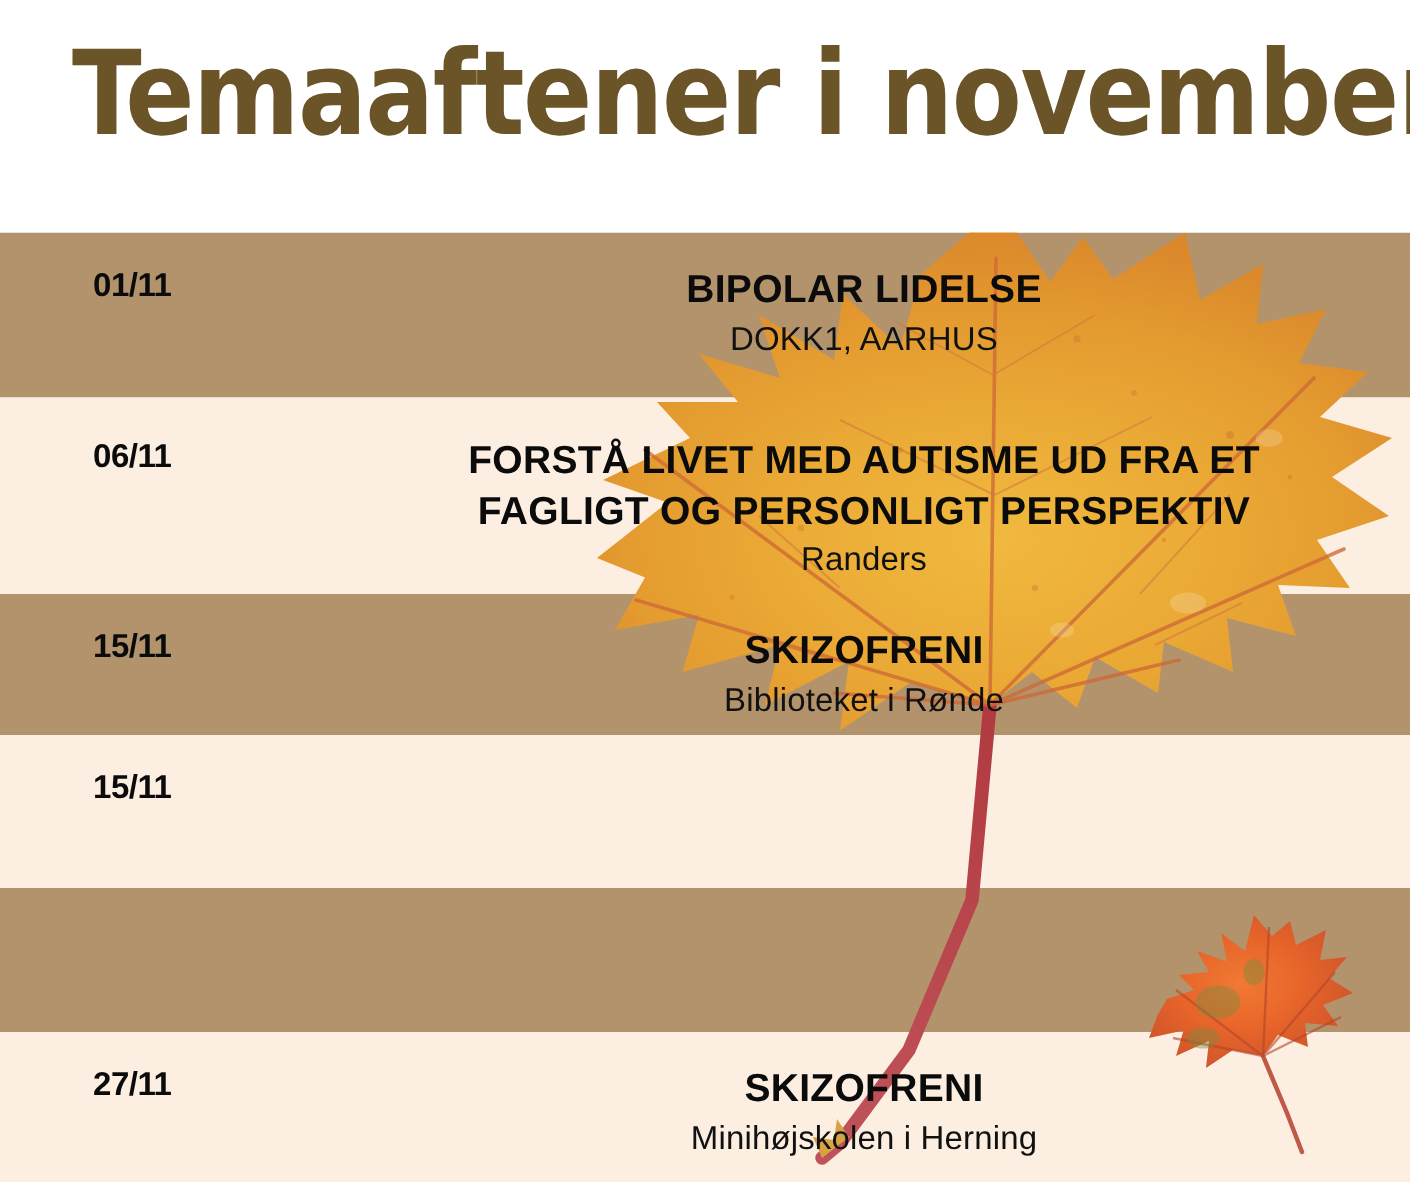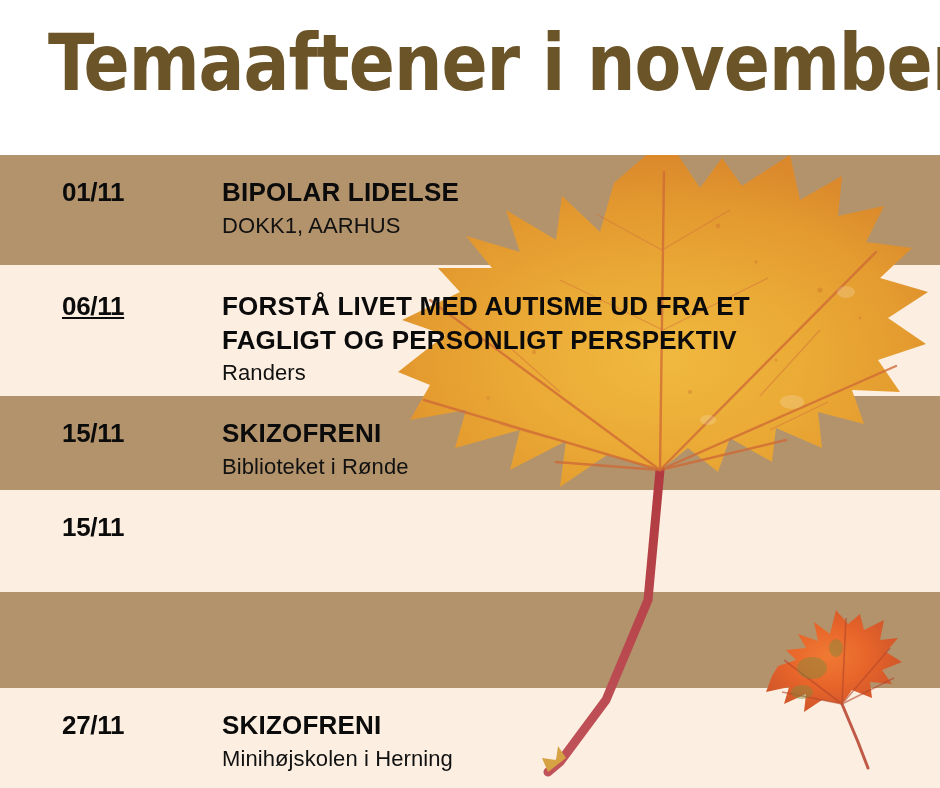--- a/index.html
+++ b/index.html
@@ -78,30 +78,31 @@
   }
   .row {
     position: absolute;
     left: 0;
     width: 940px;
     display: block;
   }
   .row-date {
     position: absolute;
     left: 62px;
-    font-size: 26px;
+    font-size: 22px;
     font-weight: 700;
     color: #0b0b0b;
     letter-spacing: -0.3px;
     white-space: nowrap;
   }
   .row-body {
     position: absolute;
     left: 222px;
     right: 10px;
+    text-align: center;
   }
   .row-title {
     font-size: 26px;
     font-weight: 700;
     color: #0b0b0b;
     letter-spacing: 0.2px;
     line-height: 1.18;
     white-space: nowrap;
   }
   .row-title.narrow {
@@ -267,21 +268,21 @@
 
   <div class="rows">
       <div class="row" style="top: 155px; height: 110px;">
         <div class="row-date" style="top: 22px;">01/11</div>
         <div class="row-body" style="position: absolute; top: 22px;">
           <div class="row-title">BIPOLAR LIDELSE</div>
           <div class="row-venue">DOKK1, AARHUS</div>
         </div>
       </div>
       <div class="row" style="top: 265px; height: 131px;">
-        <div class="row-date" style="top: 26px; text-decoration: underline;">06/11</div>
+        <div class="row-date" style="top: 26px;">06/11</div>
         <div class="row-body" style="position: absolute; top: 26px;">
           <div class="row-title">FORSTÅ LIVET MED AUTISME UD FRA ET</div>
           <div class="row-title row-title-line2">FAGLIGT OG PERSONLIGT PERSPEKTIV</div>
           <div class="row-venue">Randers</div>
         </div>
       </div>
       <div class="row" style="top: 396px; height: 94px;">
         <div class="row-date" style="top: 22px;">15/11</div>
         <div class="row-body" style="position: absolute; top: 22px;">
           <div class="row-title">SKIZOFRENI</div>

